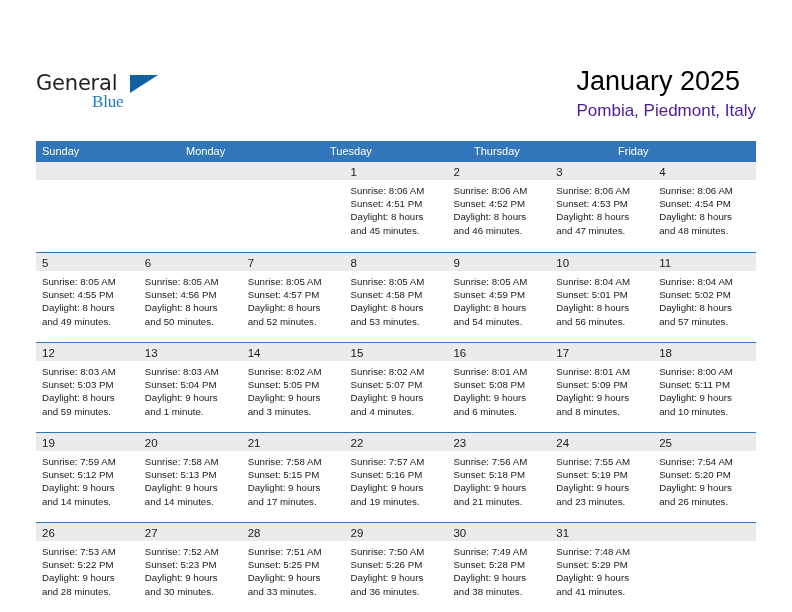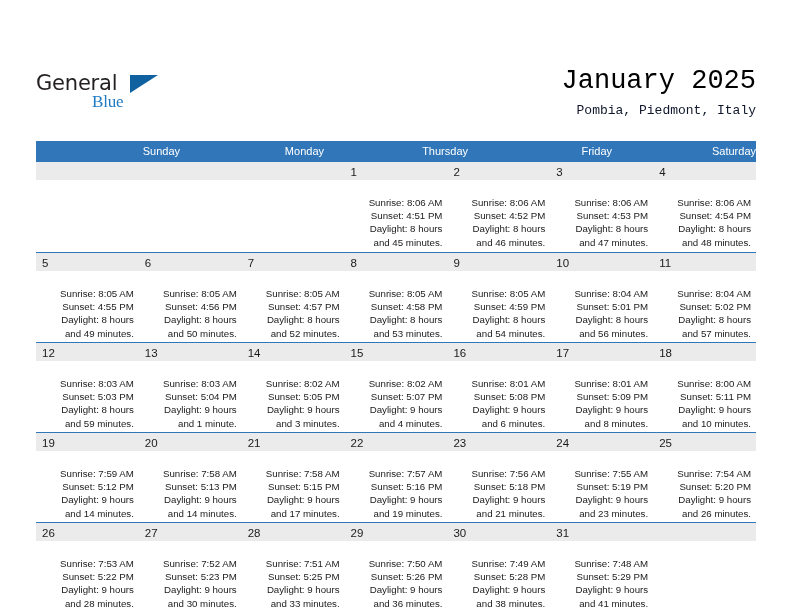--- a/index.html
+++ b/index.html
@@ -68,52 +68,49 @@
     width: 0;
     height: 0;
     border-left: 28px solid #10619f;
     border-bottom: 18px solid transparent;
   }
 
   .title-block {
     position: absolute;
     right: 0;
     top: 0;
-    text-align: right;
-    font-family: Liberation Mono, monospace;
   }
   .month-title {
     font-size: 27px;
     font-weight: 400;
     color: #000000;
     line-height: 32px;
     white-space: nowrap;
   }
   .location-sub {
-    font-size: 13px;
+    font-size: 17px;
     font-weight: 400;
-    color: #0f172a;
+    color: #4c1d95;
     line-height: 22px;
     margin-top: 3px;
     white-space: nowrap;
   }
 
   
   .calendar {
     position: absolute;
     left: 36px;
     top: 104px;
     width: 720px;
   }
 
   .weekday-header {
     display: flex;
     background: #3076b8;
     height: 21px;
-    text-align: right;
   }
   .weekday-cell {
     flex: 1 1 0;
     color: #ffffff;
     font-size: 11px;
     line-height: 21px;
     padding-left: 6px;
     white-space: nowrap;
     overflow: hidden;
   }
@@ -141,22 +138,21 @@
   }
   .day-cell.empty .datenum-band {
     background: #ebebeb;
   }
   .datenum {
     font-size: 11.5px;
     line-height: 18px;
     color: #1a1a1a;
   }
   .day-info {
-    padding: 16px 5px 0 6px;
-    text-align: right;
+    padding: 4px 5px 0 6px;
   }
   .day-info div {
     font-size: 9.7px;
     line-height: 13.2px;
     color: #1a1a1a;
     white-space: nowrap;
   }
 </style>
 </head>
 <body>
@@ -176,23 +172,23 @@
       <div class="location-sub">Pombia, Piedmont, Italy</div>
     </div>
 
   </div>
 
   <div class="calendar">
 
     <div class="weekday-header">
       <div class="weekday-cell">Sunday</div>
       <div class="weekday-cell">Monday</div>
+      <div class="weekday-cell">Tuesday</div>
       <div class="weekday-cell">Thursday</div>
       <div class="weekday-cell">Friday</div>
-      <div class="weekday-cell">Saturday</div>
     </div>
 
     <div class="week-row first">
       <div class="day-cell empty">
         <div class="datenum-band"><span class="datenum"></span></div>
         <div class="day-info">
           <div></div>
           <div></div>
           <div></div>
           <div></div>

